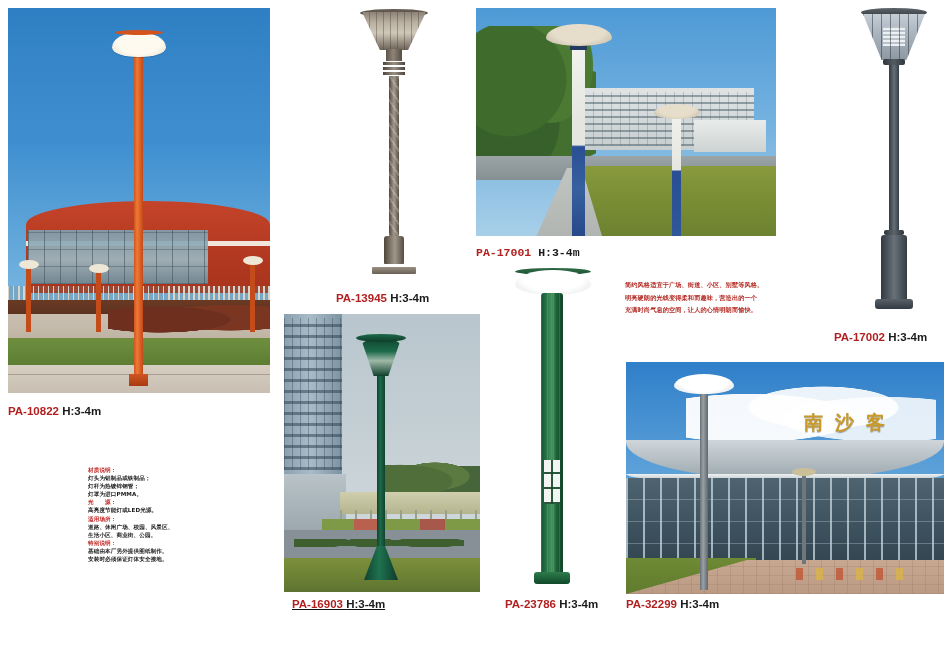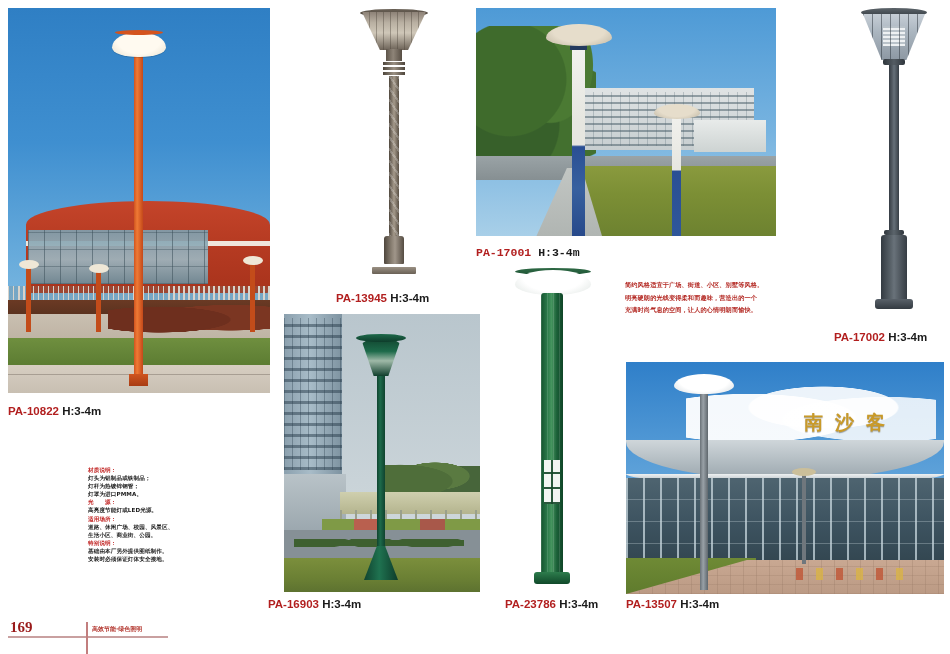--- a/index.html
+++ b/index.html
@@ -353,21 +353,21 @@
     <div class="canopyleg"></div>
     <div class="flowers"></div>
     <div class="plaza"></div>
     <div class="pots"></div>
     <div class="grass"></div>
     <div class="lpole"></div>
     <div class="lflare"></div>
     <div class="lshade"></div>
     <div class="lcap"></div>
   </div>
-  <div class="plabel" style="left:268px;top:598px;">
+  <div class="plabel" style="left:292px;top:598px;text-decoration:underline;">
     <span class="code">PA-16903</span>
     <span class="h">H:3-4m</span>
   </div>
 
   <div id="ph6">
     <div class="dishrim"></div>
     <div class="dish"></div>
     <div class="pole"></div>
     <div class="poleline"></div>
     <div class="win"></div>
@@ -393,21 +393,21 @@
     <div class="lawn"></div>
     <div class="plaza"></div>
     <div class="tiles"></div>
     <div class="tilecolor"></div>
     <div class="spole"></div>
     <div class="sdish"></div>
     <div class="gpole"></div>
     <div class="gdish"></div>
   </div>
   <div class="plabel" style="left:626px;top:598px;">
-    <span class="code">PA-13507</span>
+    <span class="code">PA-32299</span>
     <span class="h">H:3-4m</span>
   </div>
 
   <div class="specs">
     <div class="hd">材质说明：</div>
     <div>灯头为铝制品或铁制品；</div>
     <div>灯杆为热镀锌钢管；</div>
     <div>灯罩为进口PMMA。</div>
     <div class="hd">光　　源：</div>
     <div>高亮度节能灯或LED光源。</div>
@@ -418,21 +418,15 @@
     <div>基础由本厂另外提供图纸制作。</div>
     <div>安装时必须保证灯体安全接地。</div>
   </div>
 
   <div class="desc">
     <div>简约风格适宜于广场、街道、小区、别墅等风格。</div>
     <div>明亮硬朗的光线变得柔和而趣味，营造出的一个</div>
     <div>充满时尚气息的空间，让人的心情明朗而愉快。</div>
   </div>
 
-  <div class="foot" style="left:0;width:200px;">
-    <div class="rule" style="left:8px;top:26px;width:160px;"></div>
-    <div class="vrule" style="left:86px;top:12px;height:32px;"></div>
-    <span class="num" style="position:absolute;left:10px;top:9px;">169</span>
-    <span class="slg" style="position:absolute;left:92px;top:15px;">高效节能·绿色照明</span>
-  </div>
 
 
 </div>
 
 </body></html>

